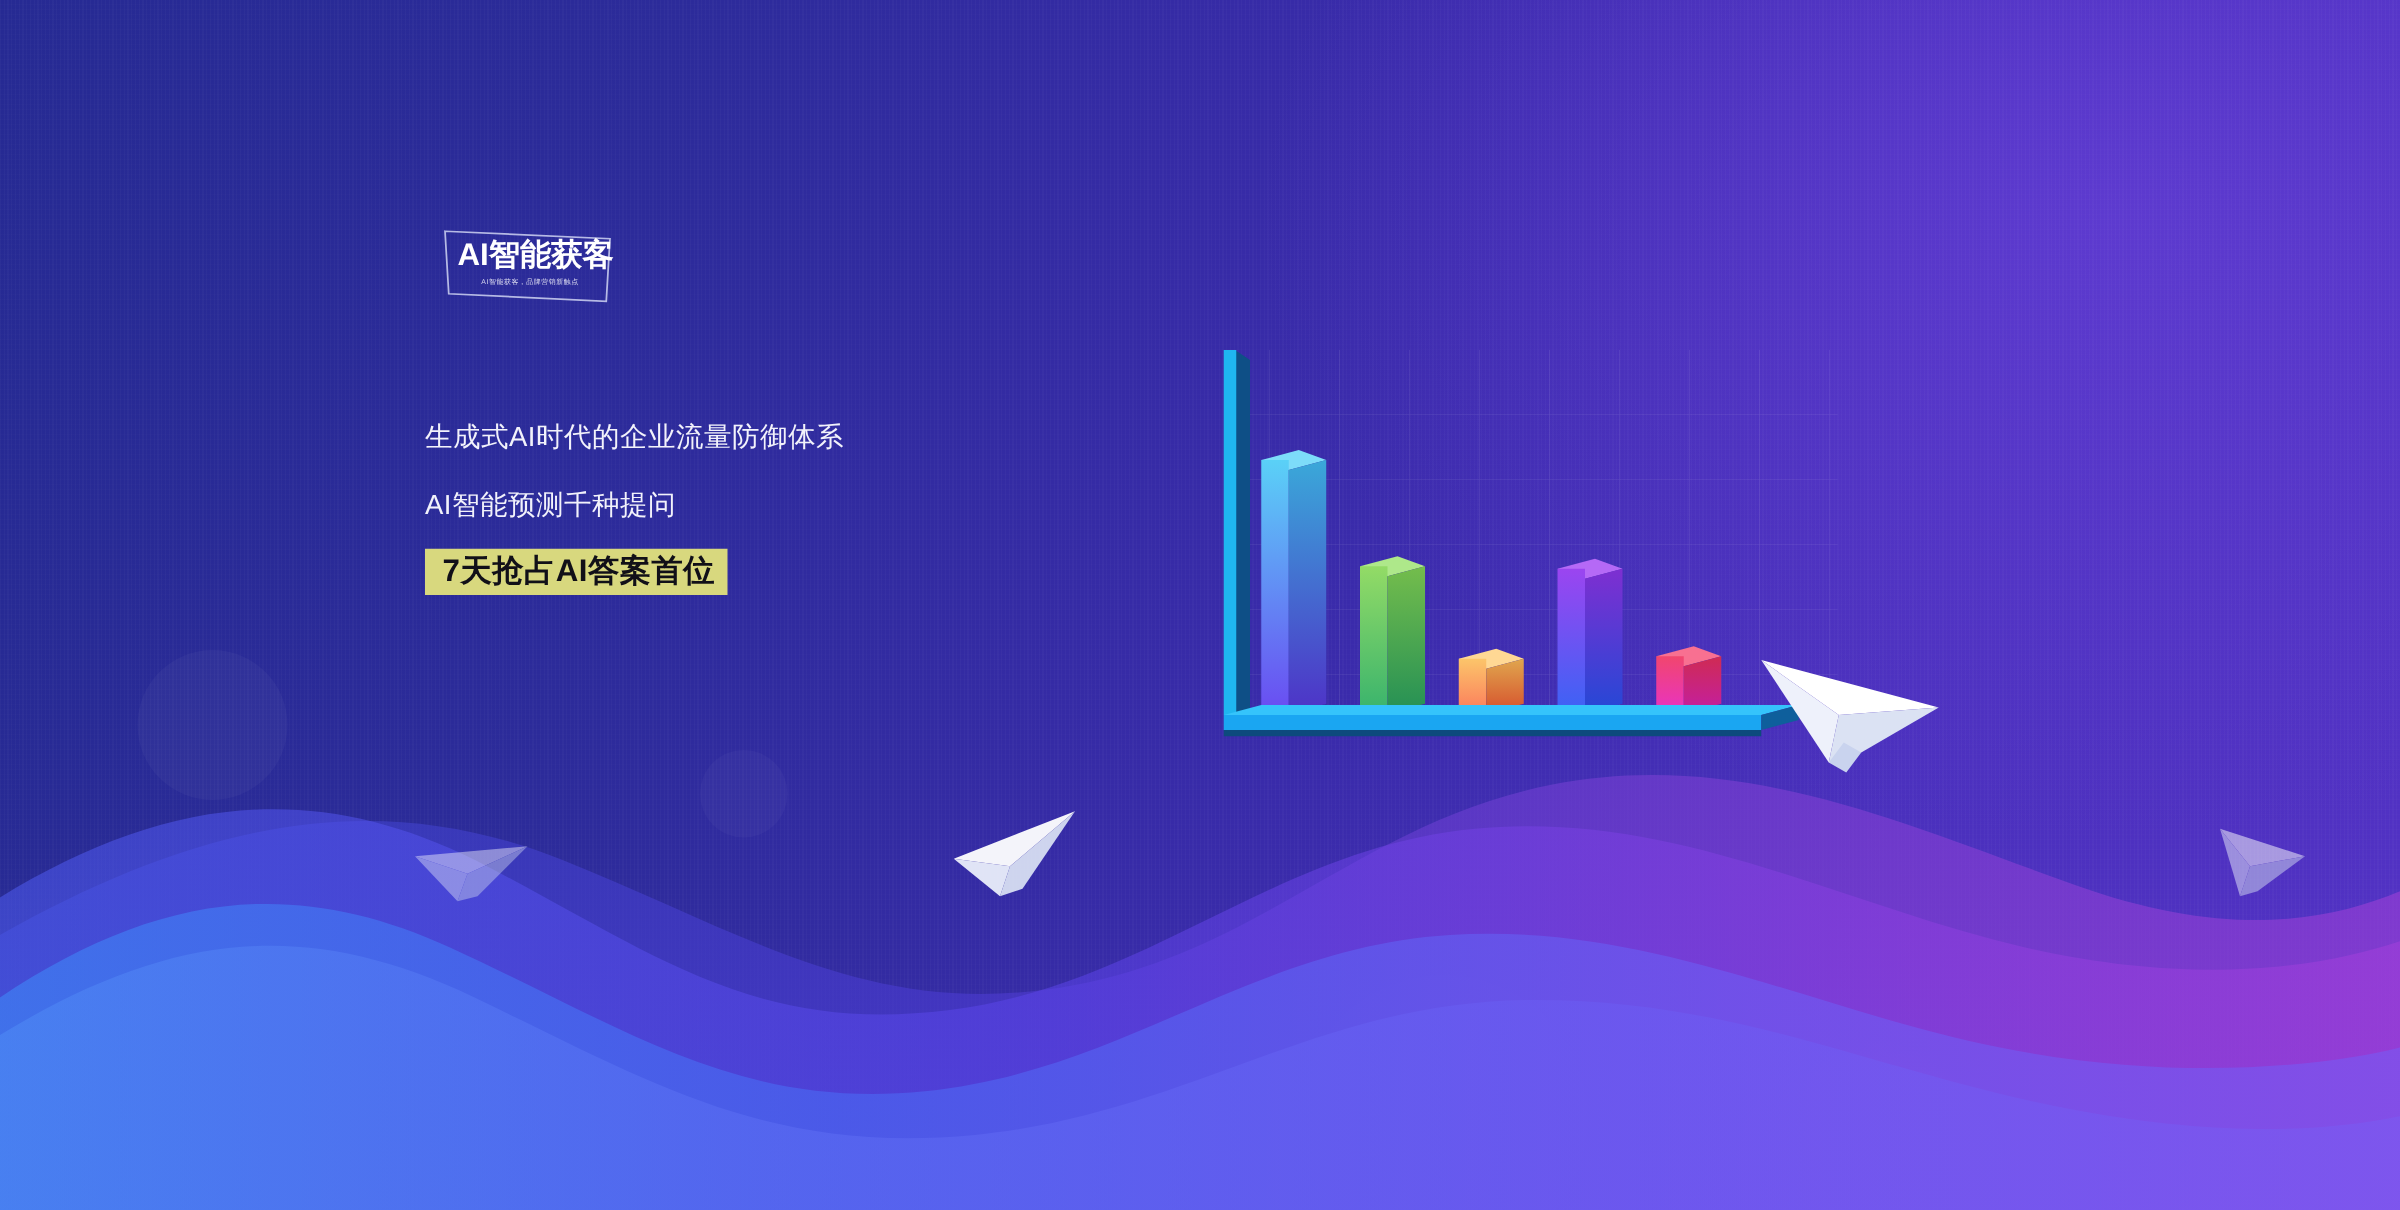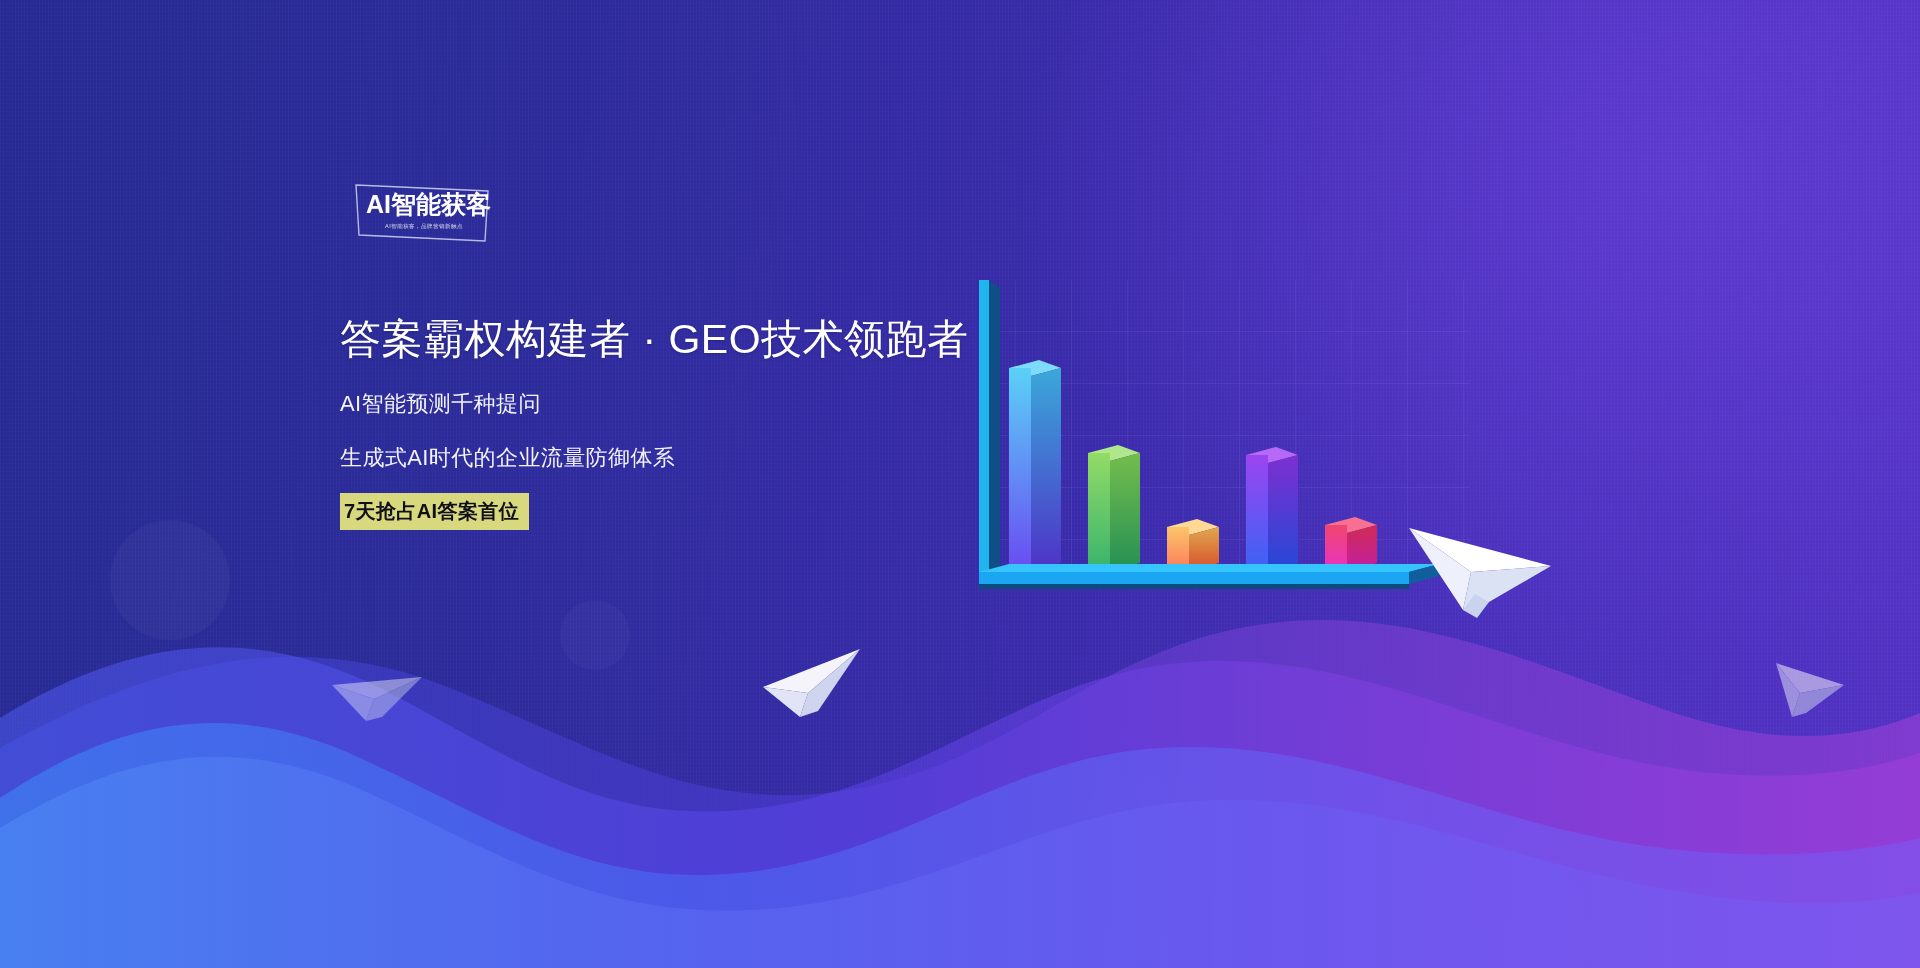--- a/index.html
+++ b/index.html
@@ -80,23 +80,23 @@
   #sub-2{
     margin-top:22px;
     font-size:22px; line-height:32px; color:#f2f2fb;
     white-space:nowrap; letter-spacing:0.4px;
   }
   #highlight-row{ margin-top:19px; }
   #highlight-text{
     display:inline-block;
     background:#d8d87e;
     color:#111018;
-    font-size:20px; font-weight:bold;
+    font-size:25px; font-weight:bold;
     line-height:22px;
-    padding:7px 10px 8px 4px;
+    padding:7px 10px 8px 14px;
     letter-spacing:0.4px; white-space:nowrap;
   }
   #sub-3{
     margin-top:22px;
     font-size:22px; line-height:32px; color:#f5f5fc;
     white-space:nowrap; letter-spacing:0.6px;
   }
 
   
   #chart{
@@ -181,23 +181,22 @@
 
   <div id="logo">
     <svg id="logo-frame" viewBox="0 0 140 62">
       <path d="M4,3 L136,9 L133,59 L7,53 Z" fill="none" stroke="#cfd4f2" stroke-width="1.4" opacity="0.85"></path>
     </svg>
     <div id="logo-name">AI智能获客</div>
     <div id="logo-tagline">AI智能获客，品牌营销新触点</div>
   </div>
 
   <div id="copy">
-    <div id="headline">答案霸权构建者 · GEO技术领跑者</div>
+    <div id="sub-1">生成式AI时代的企业流量防御体系</div>
     <div id="sub-2">AI智能预测千种提问</div>
-    <div id="sub-1">生成式AI时代的企业流量防御体系</div>
     <div id="highlight-row">
       <span id="highlight-text">7天抢占AI答案首位</span>
     </div>
   </div>
 
   <svg id="chart" viewBox="0 0 520 400">
     <defs>
 
       <pattern id="grid" width="56" height="52" patternUnits="userSpaceOnUse">
         <path d="M56,0 L56,52 M0,52 L56,52" fill="none" stroke="#ffffff" stroke-width="1" opacity="0.10"></path>

